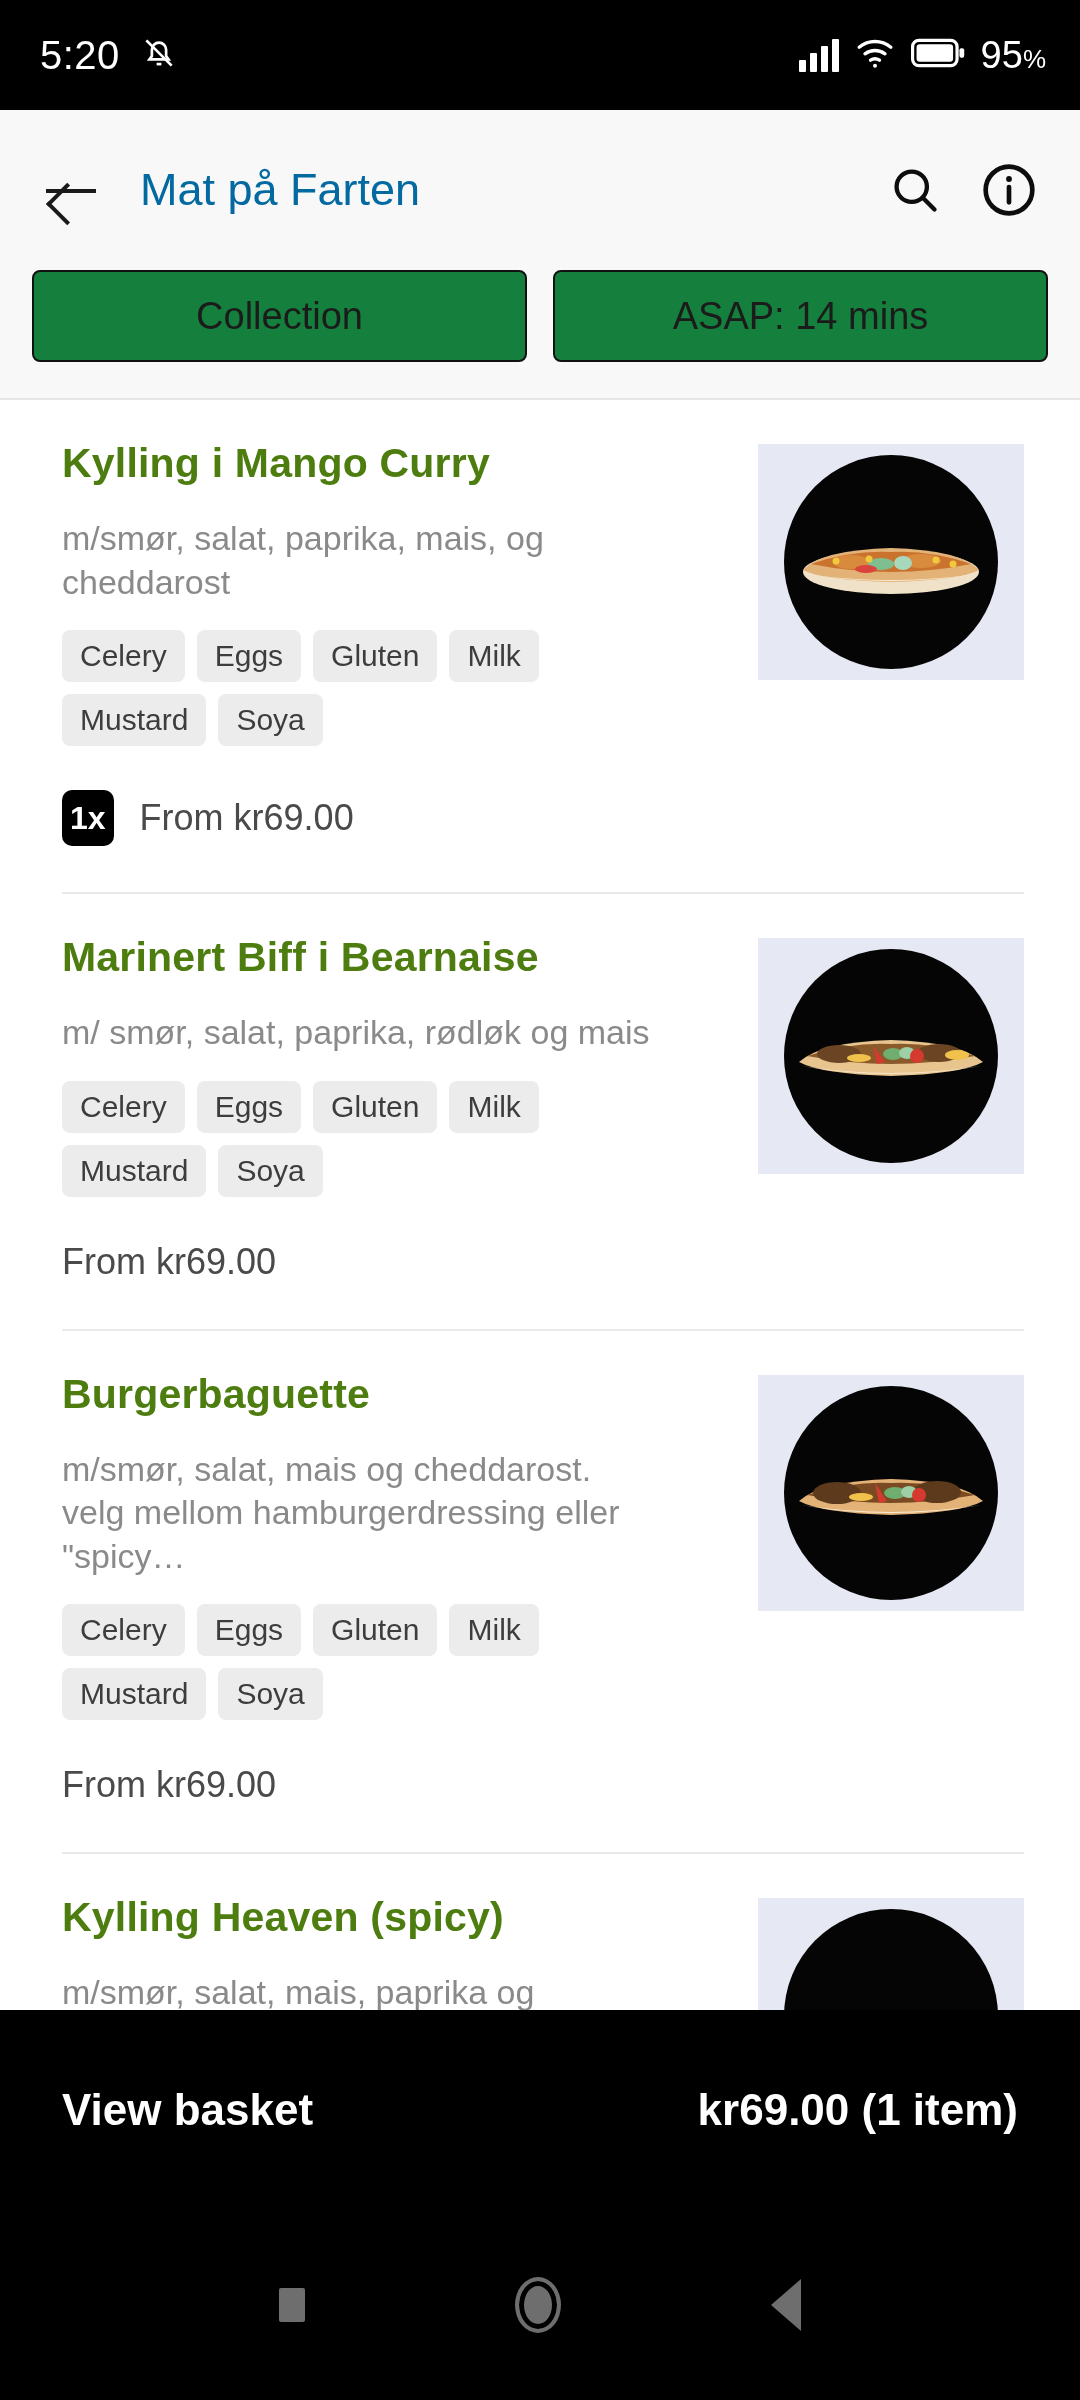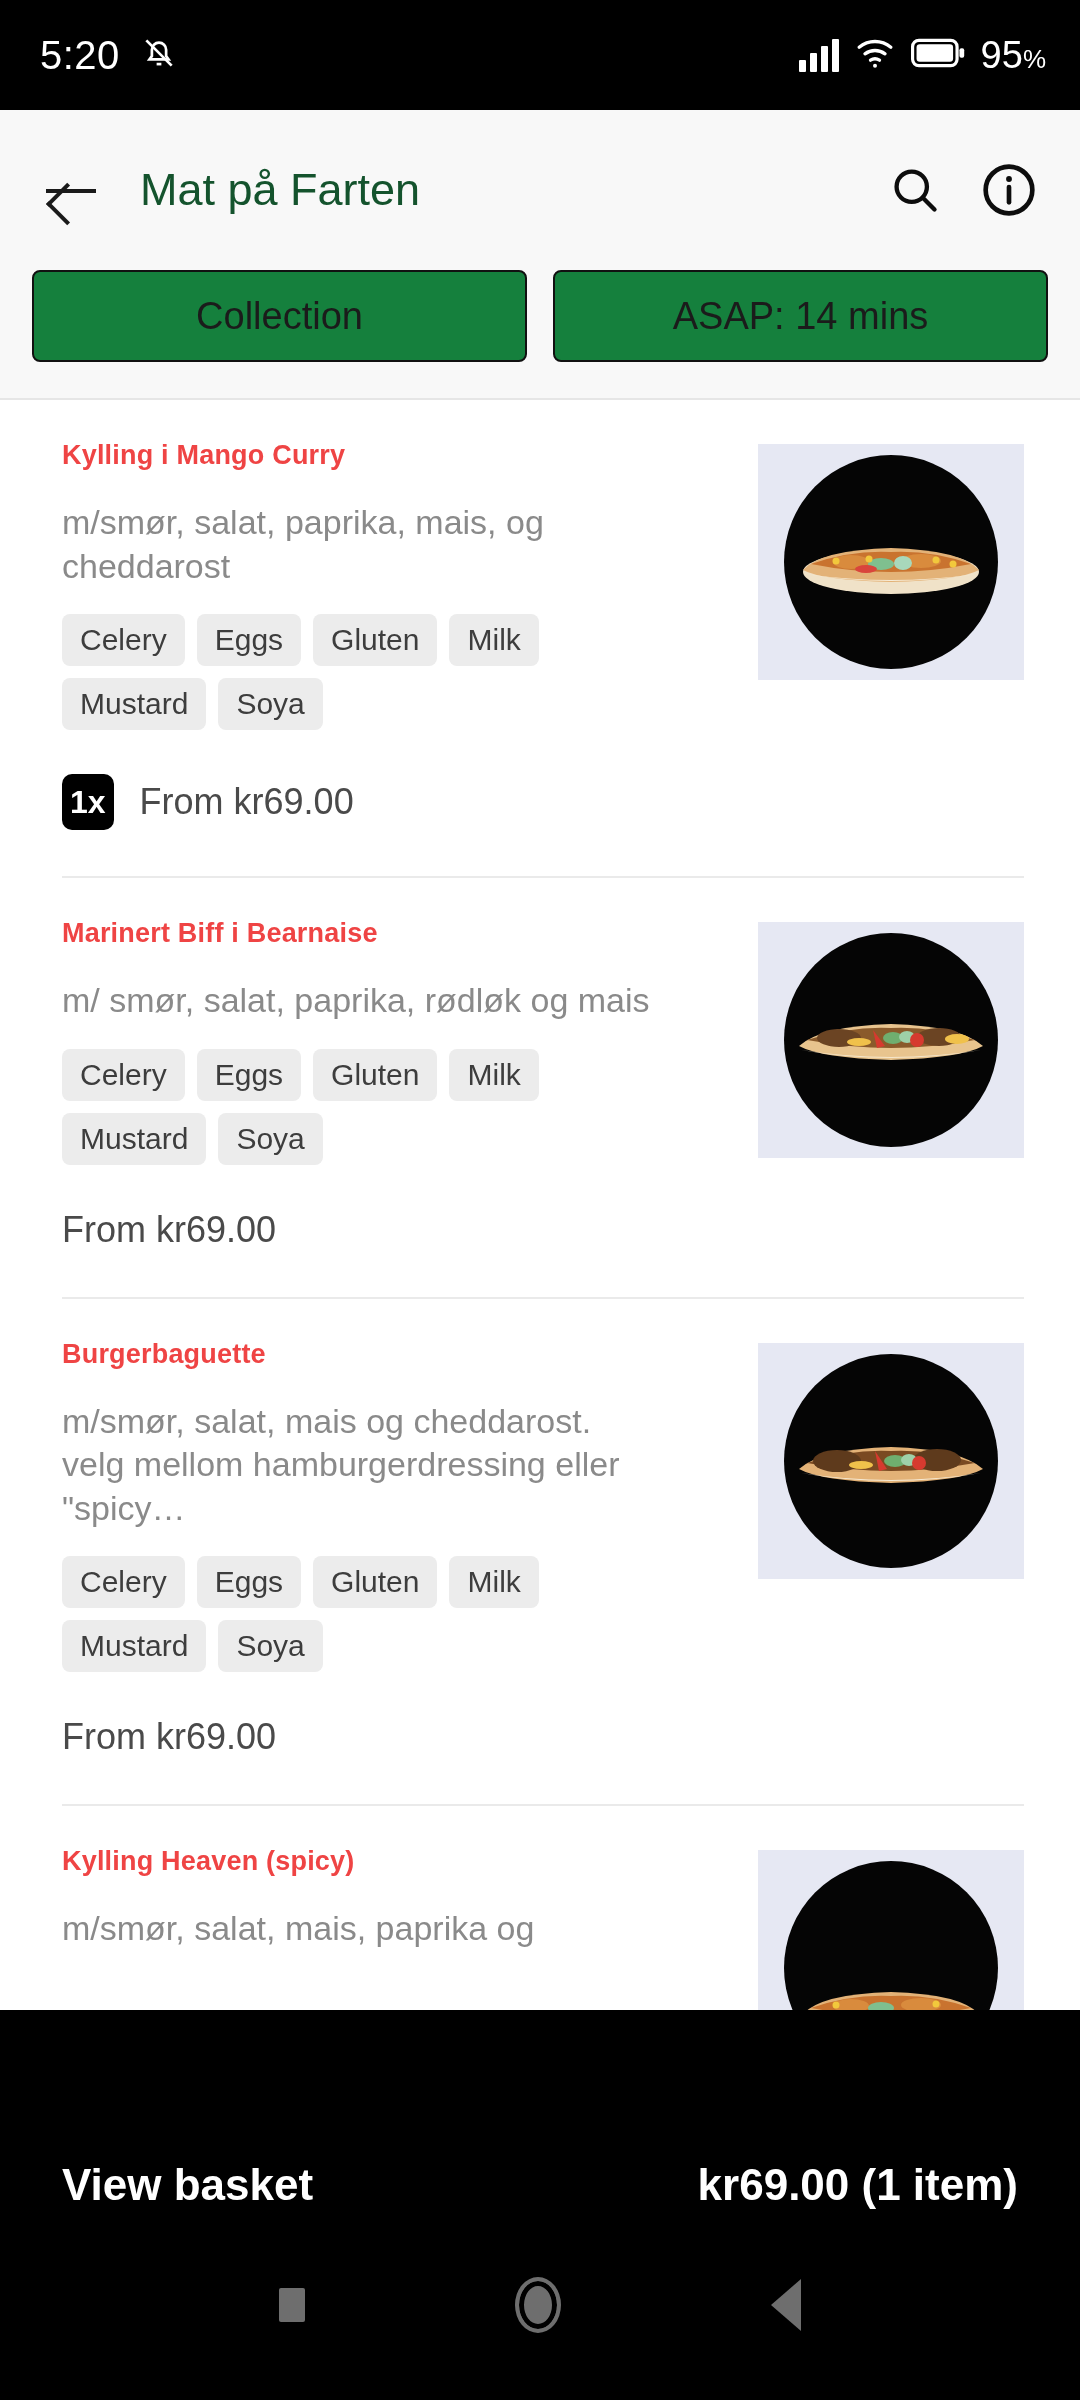--- a/index.html
+++ b/index.html
@@ -37,21 +37,21 @@
   .back-arrow::before{
     content:""; position:absolute; left:6px; top:31px;
     width:50px; height:4px; background:#1a1a1a;
   }
   .back-arrow::after{
     content:""; position:absolute; left:6px; top:16px;
     width:26px; height:26px; border-left:4px solid #1a1a1a; border-bottom:4px solid #1a1a1a;
     transform:rotate(45deg); transform-origin:0 100%;
   }
   .appbar-title{
-    font-size:45px; color:#14532d; margin-left:36px; font-weight:400;
+    font-size:45px; color:#0369a1; margin-left:36px; font-weight:400;
     flex:1; white-space:nowrap;
   }
   .appbar-actions{ display:flex; align-items:center; gap:32px; }
   .icon-btn{ width:62px; height:62px; display:flex; align-items:center; justify-content:center; }
 
   
   .options{
     background:#f8f8f8; padding:0 32px 36px 32px;
     display:flex; gap:26px; border-bottom:2px solid #e6e6e6;
   }
@@ -60,21 +60,21 @@
     border-radius:8px; display:flex; align-items:center; justify-content:center;
     font-size:38px; color:#1b1b1b;
   }
 
   
   .list{ background:#fff; }
   .item{ padding:40px 56px 0 62px; position:relative; }
   .item-row{ display:flex; gap:24px; }
   .item-main{ flex:1; min-width:0; }
   .item-title{
-    font-size:27px; font-weight:bold; color:#ef4444; margin-bottom:30px;
+    font-size:41px; font-weight:bold; color:#4d7c0f; margin-bottom:30px;
     letter-spacing:.2px;
   }
   .item-desc{
     font-size:34px; color:#8a8a8a; line-height:1.28; margin-bottom:24px;
     max-width:600px;
   }
   .tags{ display:flex; flex-wrap:wrap; gap:12px; max-width:600px;margin-top:26px; }
   .tag{
     background:#ececec; color:#3d3d3d; font-size:30px;
     padding:9px 18px; border-radius:8px; white-space:nowrap;
@@ -94,21 +94,21 @@
   .qty-badge{
     background:#000; color:#fff; font-size:32px; font-weight:bold;
     padding:12px 8px; border-radius:10px; line-height:1;
   }
   .price-text{ font-size:36px; color:#4a4a4a; }
   .divider{ height:2px; background:#eaeaea; margin:0 56px 0 62px; }
 
   
   .basket{
     position:absolute; left:0; right:0; bottom:190px; height:200px;
-    background:#000; color:#fff; display:flex; align-items:flex-end;
+    background:#000; color:#fff; display:flex; align-items:center;
     justify-content:space-between; padding:0 62px;
   }
   .basket-label{ font-size:44px; font-weight:bold; }
   .basket-total{ font-size:44px; font-weight:bold; }
 
   
   .navbar{
     position:absolute; left:0; right:0; bottom:0; height:190px; background:#000;
     display:flex; align-items:center; justify-content:center; gap:210px;
   }

